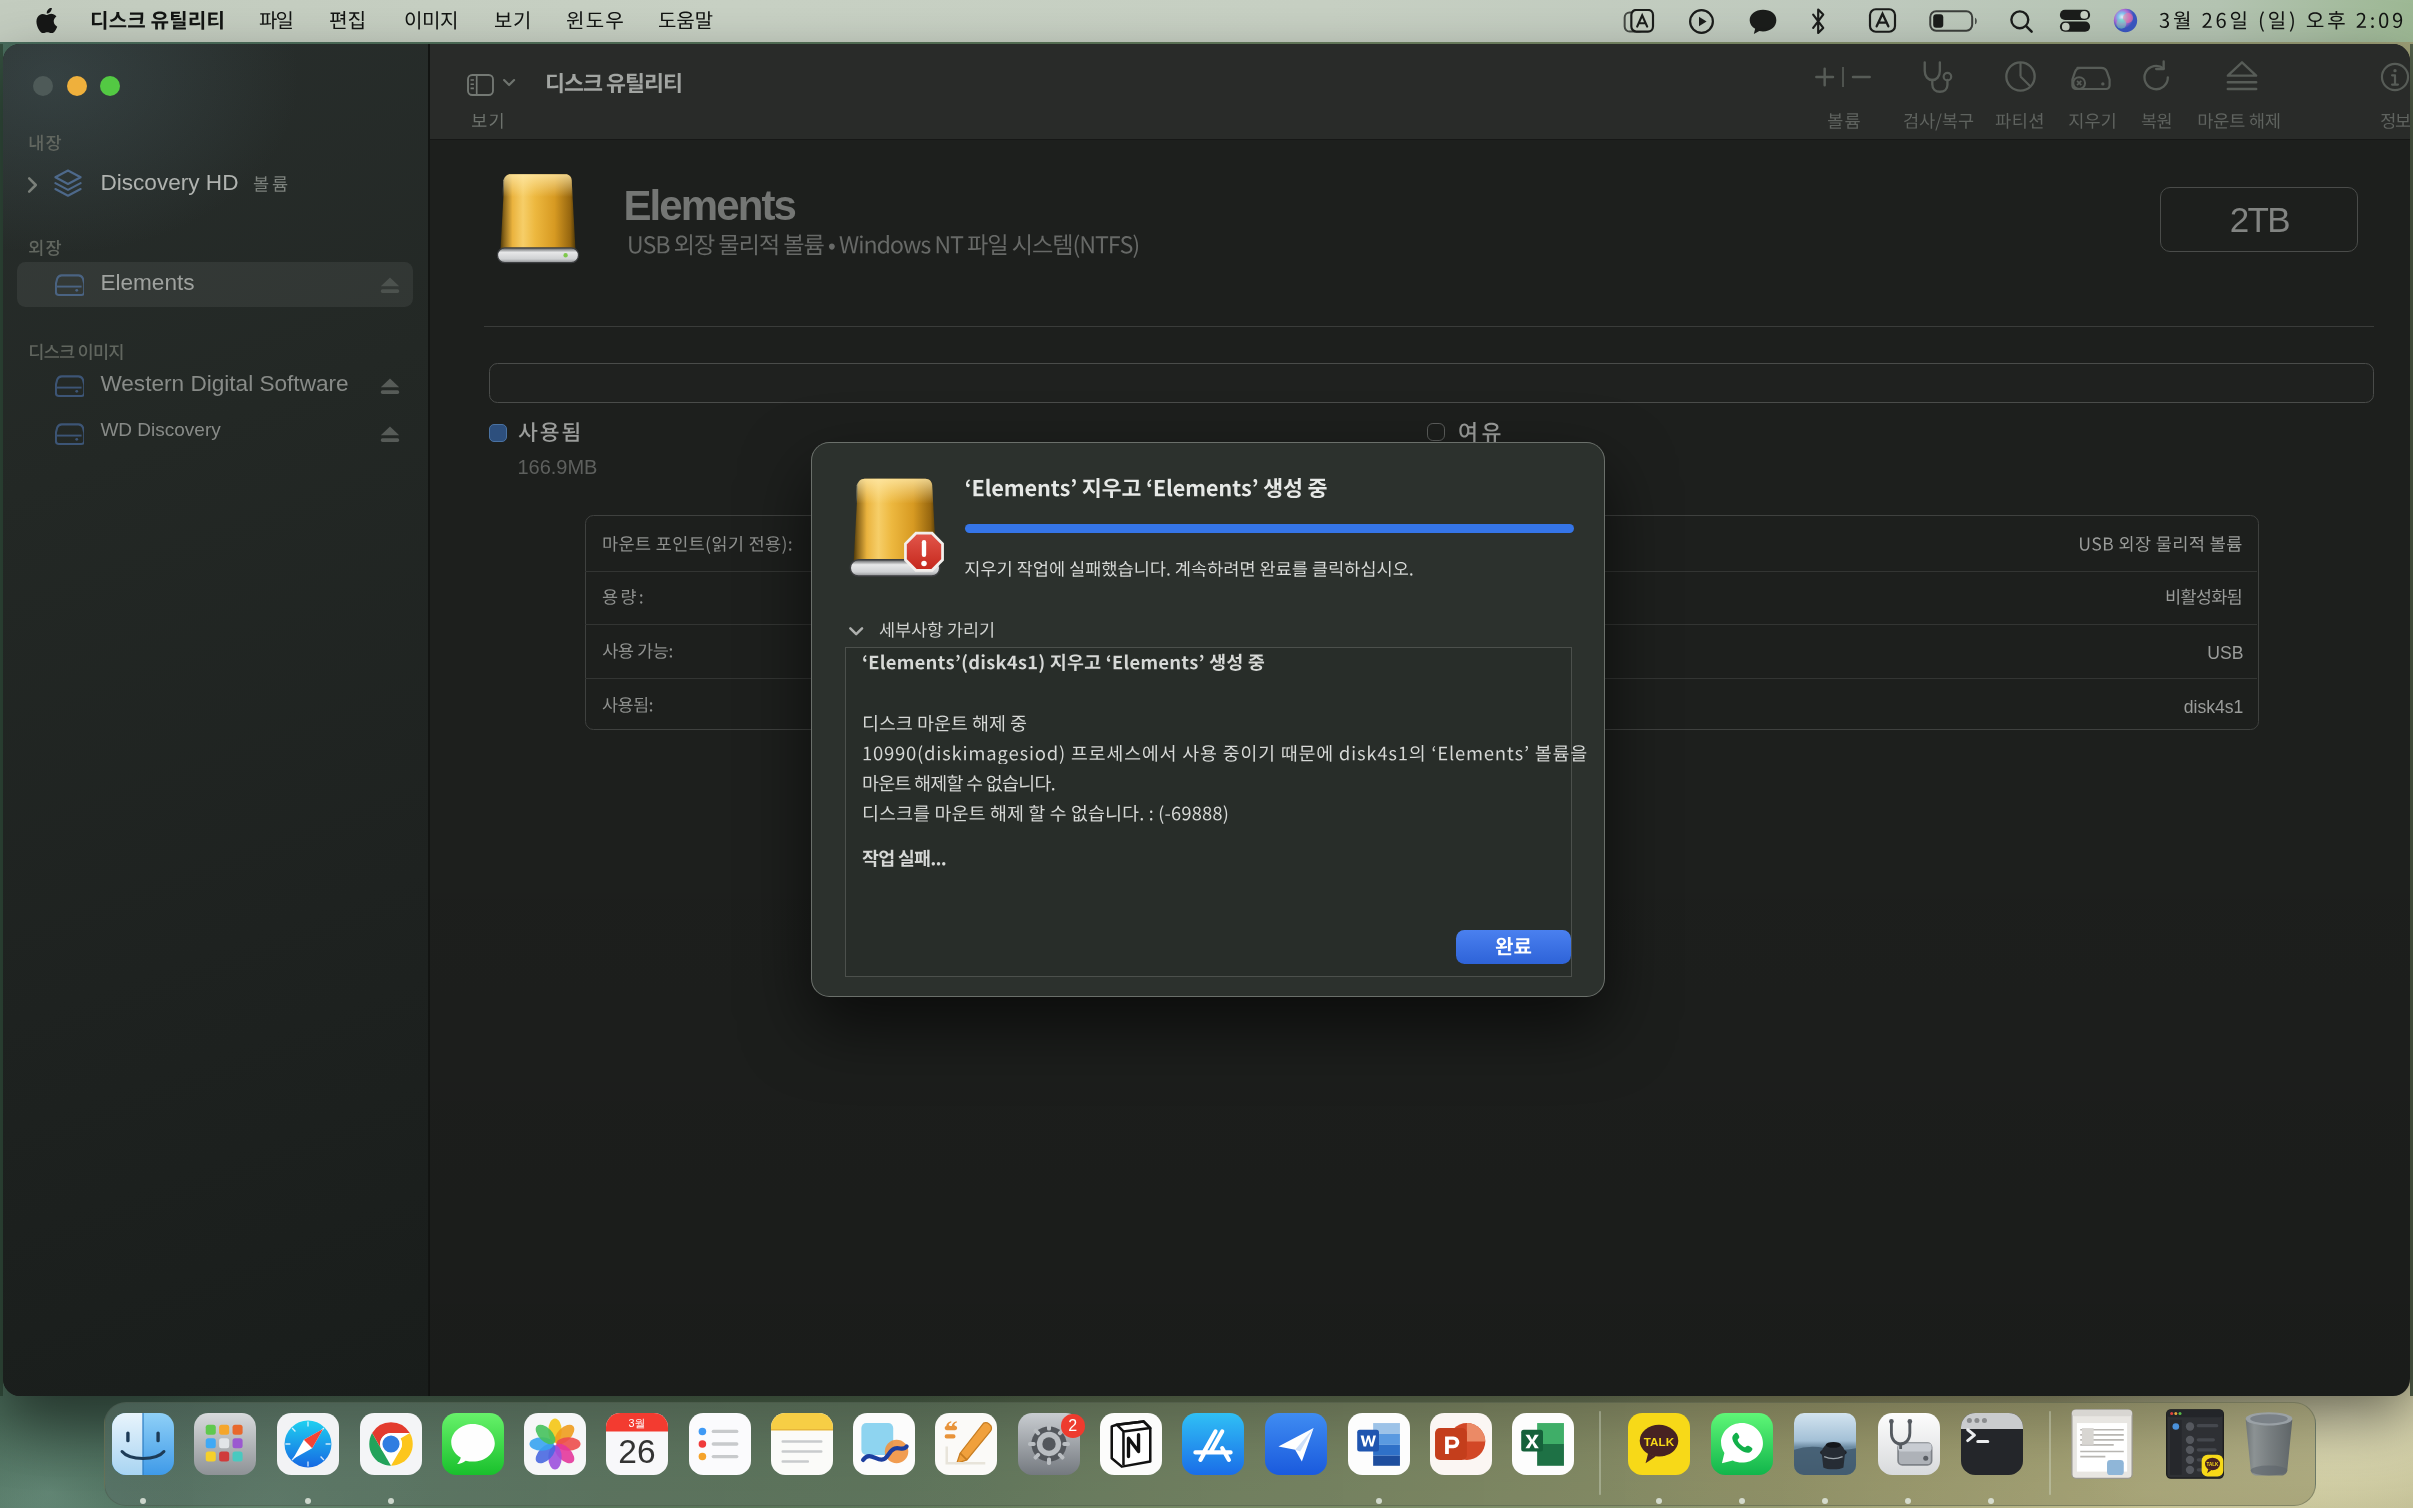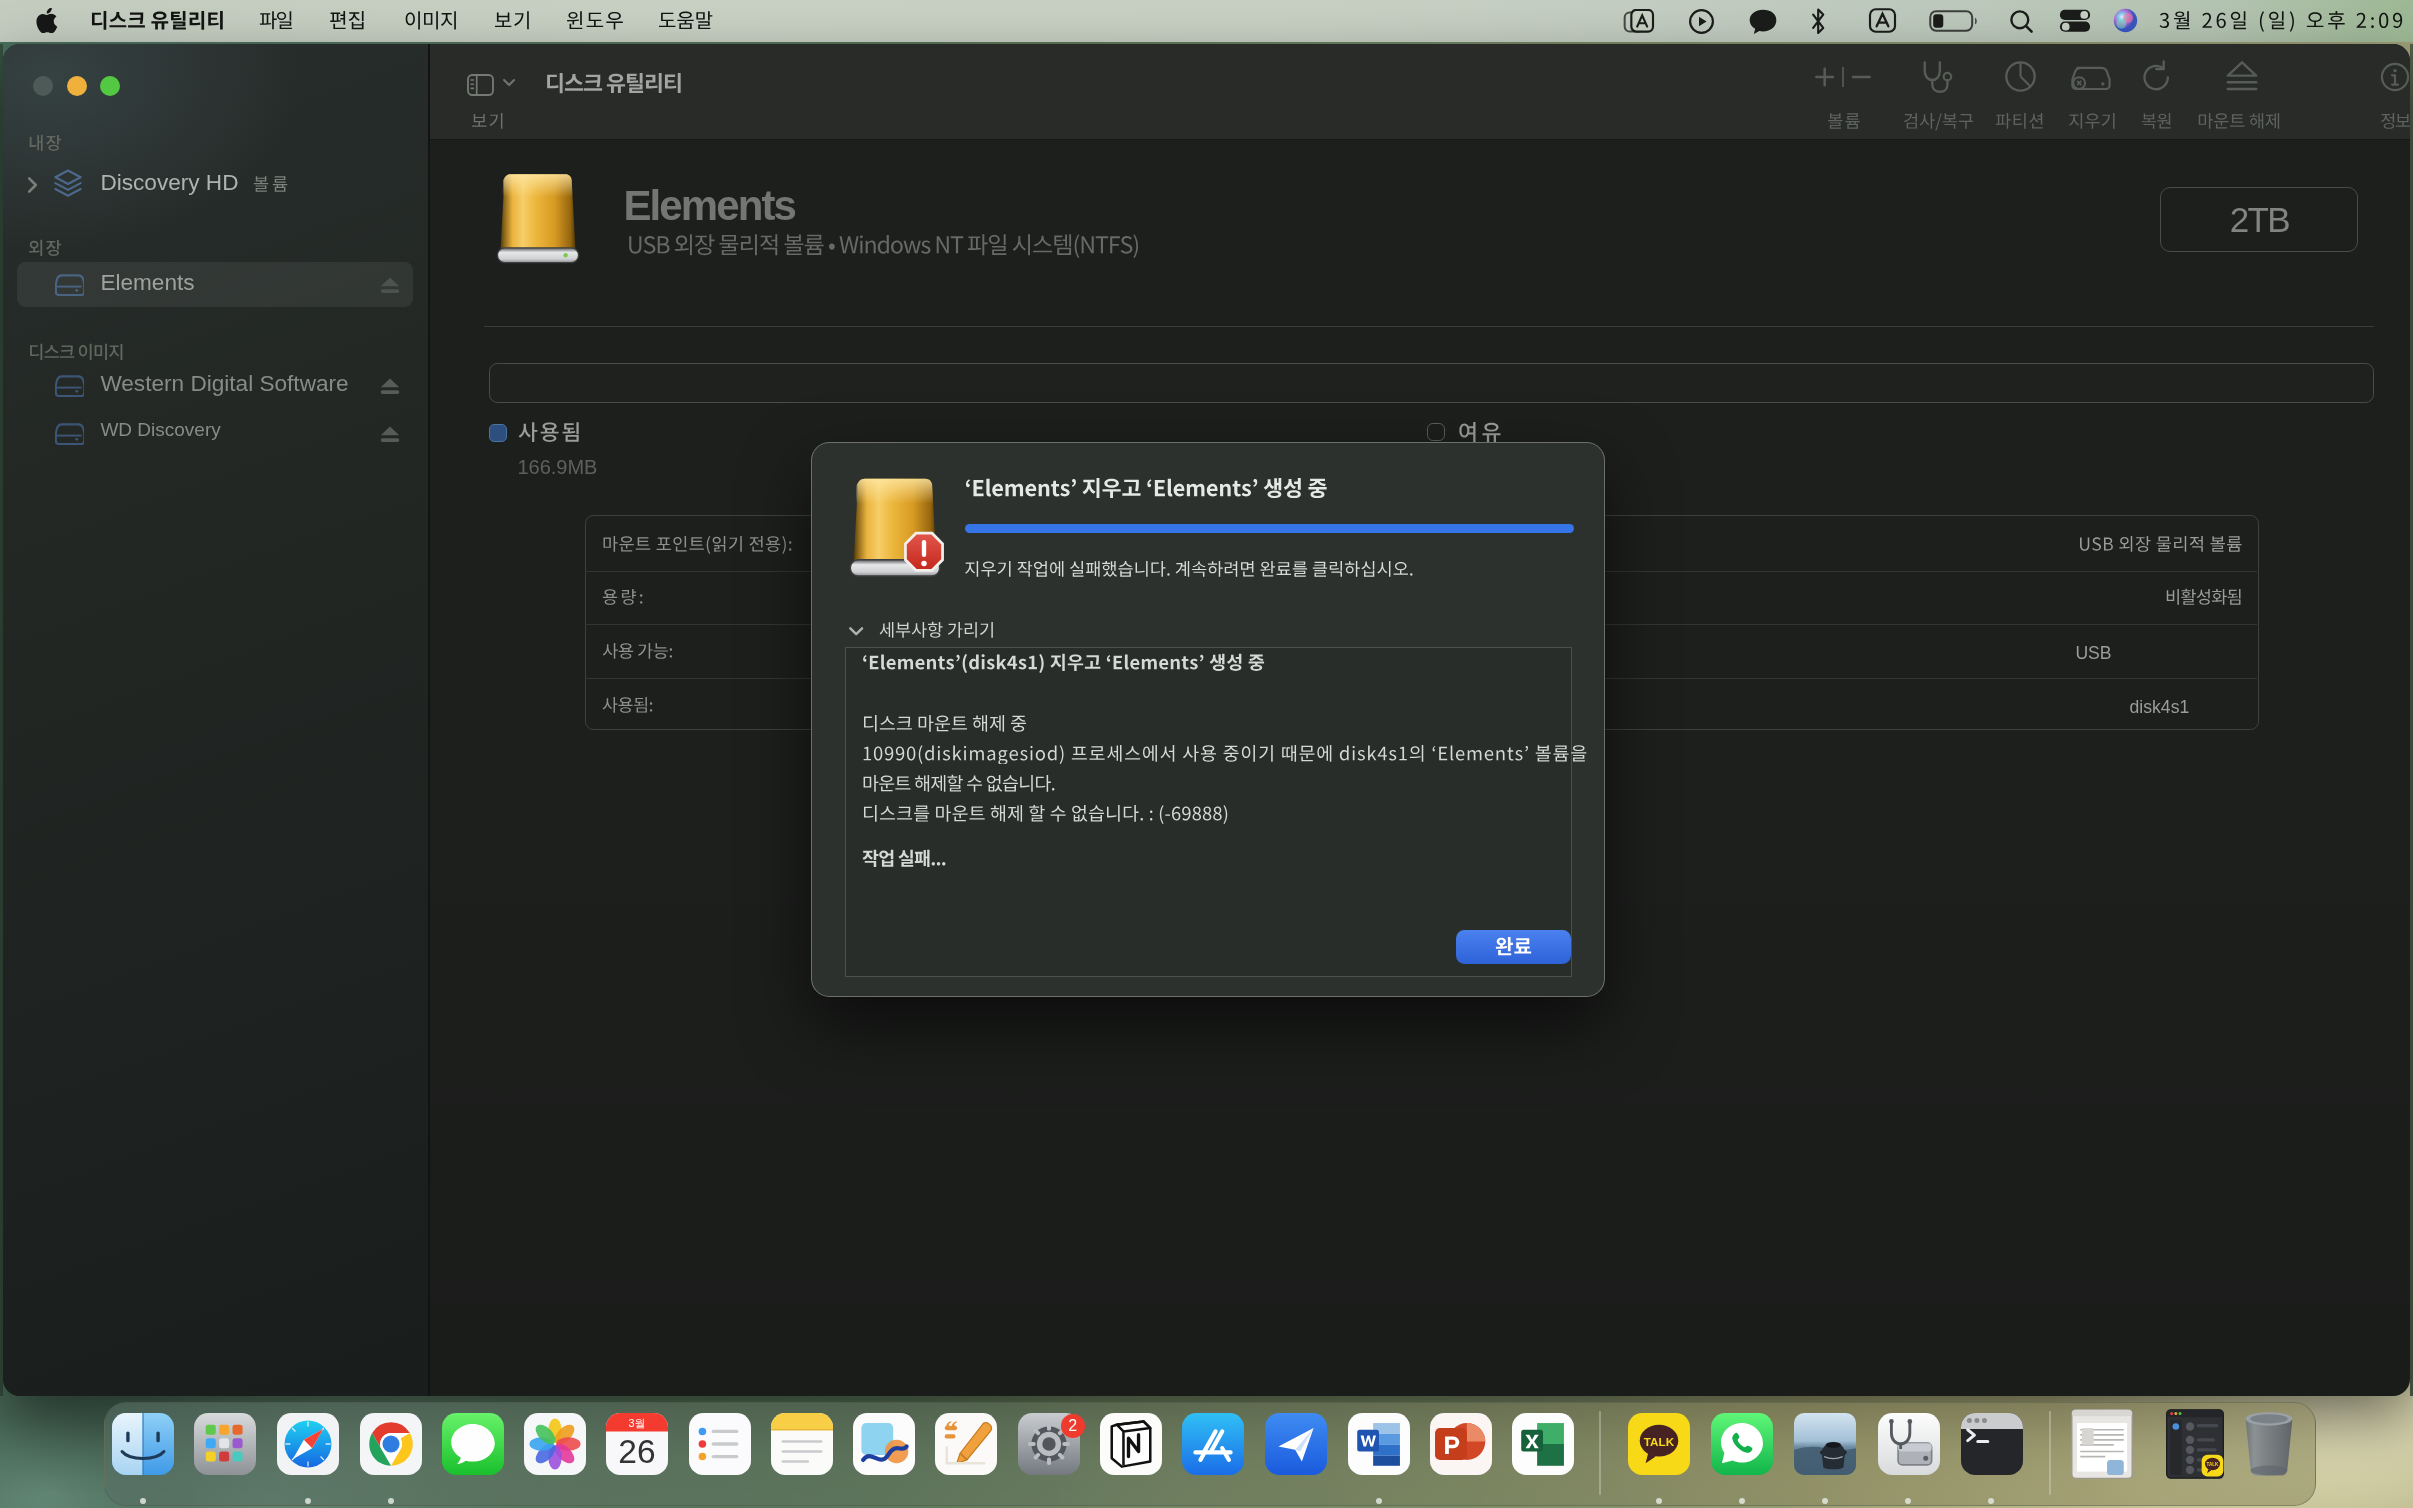--- a/index.html
+++ b/index.html
@@ -530,22 +530,22 @@
         <svg width="77" height="19" viewBox="0 -18.5 92.1 22.7" style="display:block" xmlns="http://www.w3.org/2000/svg">
           <g fill="#9b9d9b" transform="scale(0.021000,-0.021000)">
             <path transform="translate(0,0)" d="M707 827V-79H790V827ZM101 750V139H527V750H445V512H184V750ZM184 446H445V208H184Z"></path>
             <path transform="translate(877.1,0)" d="M327 615C408 615 459 591 459 552C459 512 408 487 327 487C246 487 195 512 195 552C195 591 246 615 327 615ZM668 827V293H751V526H883V596H751V827ZM167 -9V-68H785V-9H249V70H751V252H165V194H669V124H167ZM327 670C199 670 116 626 116 552C116 484 182 442 287 434V378C200 375 117 375 45 375L55 314C213 314 427 315 620 348L614 402C536 391 452 385 369 381V434C473 442 538 485 538 552C538 626 455 670 327 670ZM287 835V758H68V699H587V758H369V835Z"></path>
             <path transform="translate(1754.3,0)" d="M496 265C309 265 195 202 195 94C195 -14 309 -76 496 -76C683 -76 797 -14 797 94C797 202 683 265 496 265ZM496 199C632 199 715 160 715 94C715 29 632 -10 496 -10C360 -10 277 29 277 94C277 160 360 199 496 199ZM278 776V683C278 544 188 423 49 374L93 307C202 348 283 431 321 538C360 444 436 371 536 334L581 399C449 444 360 558 360 686V776ZM514 636V567H711V292H794V827H711V636Z"></path>
             <path transform="translate(2631.4,0)" d="M326 533C406 533 460 492 460 430C460 368 406 328 326 328C245 328 191 368 191 430C191 492 245 533 326 533ZM326 598C199 598 113 531 113 430C113 341 180 279 284 266V167C196 164 111 164 39 164L52 94C209 94 421 96 616 131L610 192C533 181 450 174 367 170V266C470 278 539 340 539 430C539 531 452 598 326 598ZM664 827V-78H747V373H888V443H747V827ZM284 825V717H55V650H595V717H367V825Z"></path>
             <path transform="translate(3508.6,0)" d="M709 826V277H791V826ZM200 232V-66H791V232ZM711 165V2H281V165ZM135 777V491H309V384C218 381 131 381 56 381L66 315C228 315 446 317 642 351L637 410C559 399 476 392 393 388V491H577V559H218V709H570V777Z"></path>
           </g>
         </svg>
       </div>
-      <div style="position:absolute;left:2072px;top:599px;width:168px;font-family:'Liberation Sans',sans-serif;font-size:17.6px;font-weight:400;color:#9b9d9b;letter-spacing:0px;text-align:left;line-height:1.2;white-space:nowrap;">USB</div>
-      <div style="position:absolute;left:2072px;top:653px;width:168px;font-family:'Liberation Sans',sans-serif;font-size:17.6px;font-weight:400;color:#9b9d9b;letter-spacing:0px;text-align:center;line-height:1.2;white-space:nowrap;">disk4s1</div>
+      <div style="position:absolute;left:2072px;top:599px;width:168px;font-family:'Liberation Sans',sans-serif;font-size:17.6px;font-weight:400;color:#9b9d9b;letter-spacing:0px;text-align:right;line-height:1.2;white-space:nowrap;">USB</div>
+      <div style="position:absolute;left:2072px;top:653px;width:168px;font-family:'Liberation Sans',sans-serif;font-size:17.6px;font-weight:400;color:#9b9d9b;letter-spacing:0px;text-align:right;line-height:1.2;white-space:nowrap;">disk4s1</div>
       <div style="position:absolute;left:426px;top:754px;width:1981px;height:598px;background:linear-gradient(180deg, rgba(0,0,0,0) 0%, rgba(0,0,0,.10) 100%);"></div>
     </div>
     <div style="position:absolute;left:811px;top:442px;width:794px;height:555px;border-radius:18.4px;
 background:#2c312d;border:1.3px solid rgba(170,175,170,.5);box-shadow:0 29px 67px rgba(0,0,0,.6);"></div>
     <svg style="position:absolute;left:847px;top:475px" width="96" height="107" viewBox="0 0 100 116">
 <defs>
 <linearGradient id="golddlg" x1="0" y1="0" x2="1" y2="0">
  <stop offset="0" stop-color="#4f3a0a"></stop>
           <stop offset=".05" stop-color="#8a651a"></stop>
  <stop offset=".16" stop-color="#eab33e"></stop>

